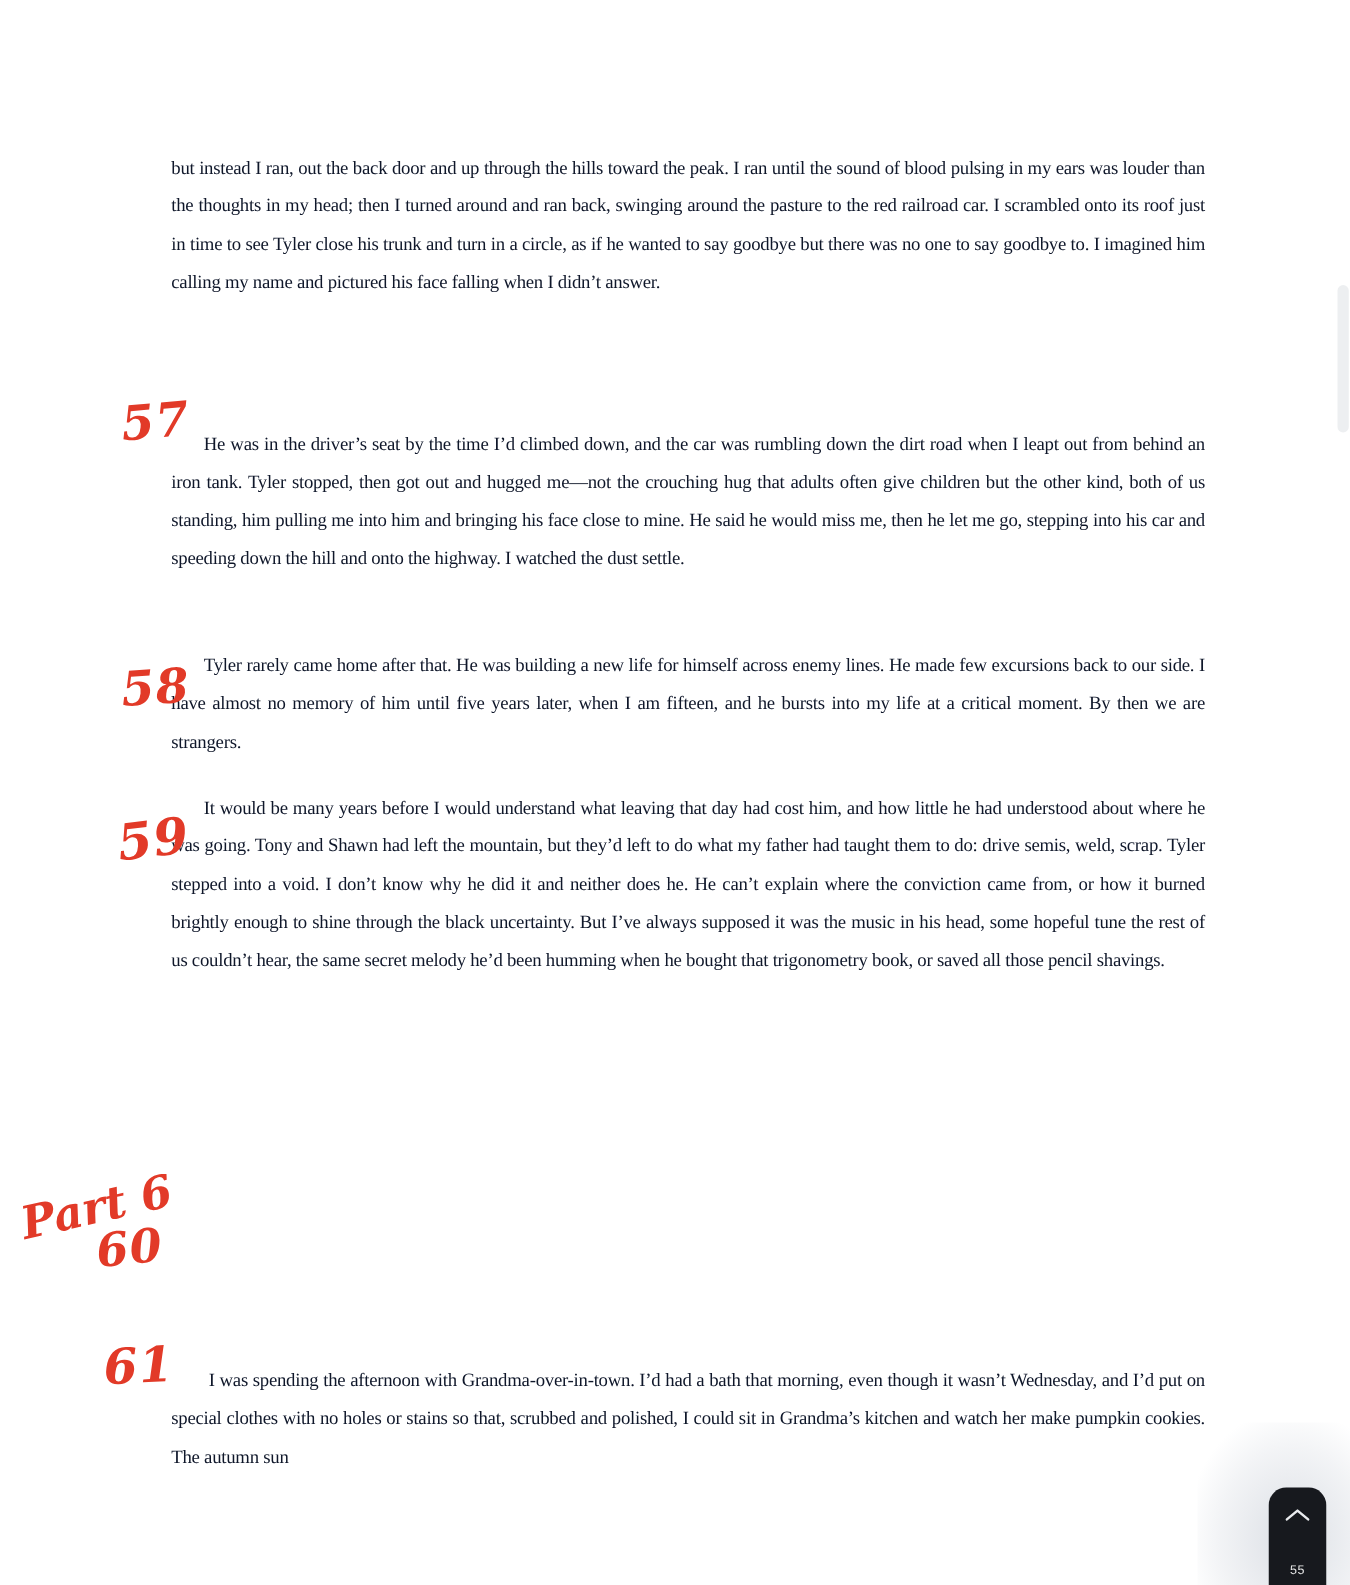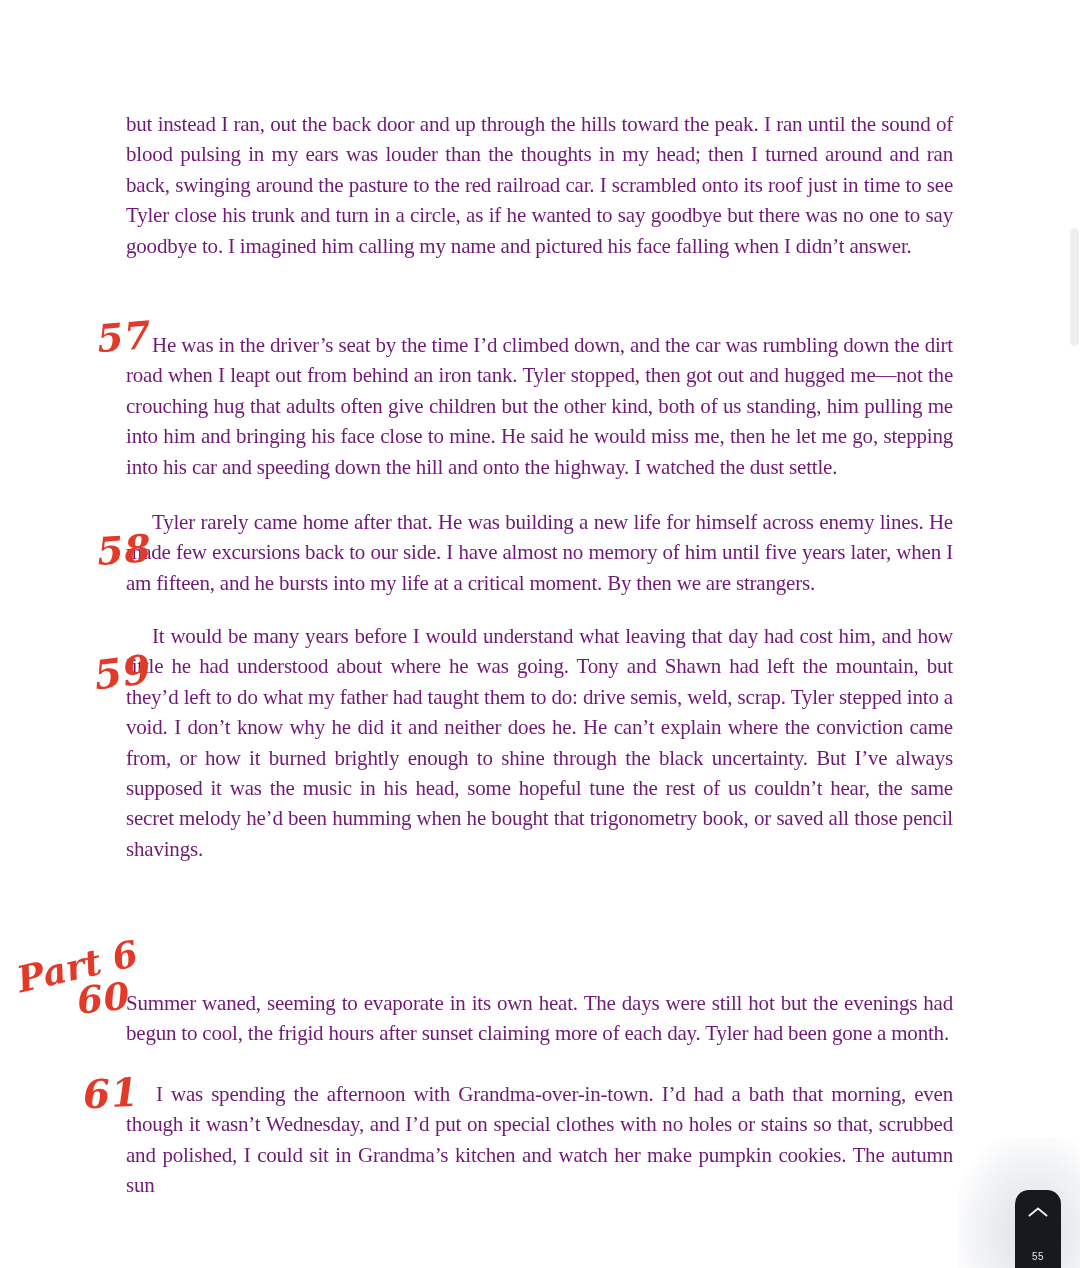--- a/index.html
+++ b/index.html
@@ -12,26 +12,26 @@
     position:relative;
     width:1080px;height:1268px;
     overflow:hidden;
     background:#ffffff;
   }
   
   .para{
     position:absolute;
     left:125px;
     width:827px;
-    margin:1px;
+    margin:12px;
     font-family:"Liberation Serif", serif;
-    font-size:21px;
+    font-size:15px;
     line-height:30.4px;
     letter-spacing:-0.2px;
-    color:#701a75;
+    color:#0f172a;
     text-align:justify;
     hyphens:none;
   }
   .p0{top:108px;}
   .p1{top:329px;text-indent:26px;}
   .p2{top:506px;text-indent:26px;}
   .p3{top:620px;text-indent:26px;}
   .p4{top:987px;}
   .p5{top:1078px;text-indent:30px;}
   
@@ -97,21 +97,20 @@
 </style>
 </head>
 <body>
 
 <div class="screen">
 
   <p class="para p0">but instead I ran, out the back door and up through the hills toward the peak. I ran until the sound of blood pulsing in my ears was louder than the thoughts in my head; then I turned around and ran back, swinging around the pasture to the red railroad car. I scrambled onto its roof just in time to see Tyler close his trunk and turn in a circle, as if he wanted to say goodbye but there was no one to say goodbye to. I imagined him calling my name and pictured his face falling when I didn’t answer.</p>
   <p class="para p1">He was in the driver’s seat by the time I’d climbed down, and the car was rumbling down the dirt road when I leapt out from behind an iron tank. Tyler stopped, then got out and hugged me—not the crouching hug that adults often give children but the other kind, both of us standing, him pulling me into him and bringing his face close to mine. He said he would miss me, then he let me go, stepping into his car and speeding down the hill and onto the highway. I watched the dust settle.</p>
   <p class="para p2">Tyler rarely came home after that. He was building a new life for himself across enemy lines. He made few excursions back to our side. I have almost no memory of him until five years later, when I am fifteen, and he bursts into my life at a critical moment. By then we are strangers.</p>
   <p class="para p3">It would be many years before I would understand what leaving that day had cost him, and how little he had understood about where he was going. Tony and Shawn had left the mountain, but they’d left to do what my father had taught them to do: drive semis, weld, scrap. Tyler stepped into a void. I don’t know why he did it and neither does he. He can’t explain where the conviction came from, or how it burned brightly enough to shine through the black uncertainty. But I’ve always supposed it was the music in his head, some hopeful tune the rest of us couldn’t hear, the same secret melody he’d been humming when he bought that trigonometry book, or saved all those pencil shavings.</p>
-  <p class="para p4">Summer waned, seeming to evaporate in its own heat. The days were still hot but the evenings had begun to cool, the frigid hours after sunset claiming more of each day. Tyler had been gone a month.</p>
   <p class="para p5">I was spending the afternoon with Grandma-over-in-town. I’d had a bath that morning, even though it wasn’t Wednesday, and I’d put on special clothes with no holes or stains so that, scrubbed and polished, I could sit in Grandma’s kitchen and watch her make pumpkin cookies. The autumn sun</p>
 
   <div class="ink a57">57</div>
   <div class="ink a58">58</div>
   <div class="ink a59">59</div>
   <div class="ink apart">Part 6</div>
   <div class="ink a60">60</div>
   <div class="ink a61">61</div>
 
   <div class="scroll-thumb"></div>

